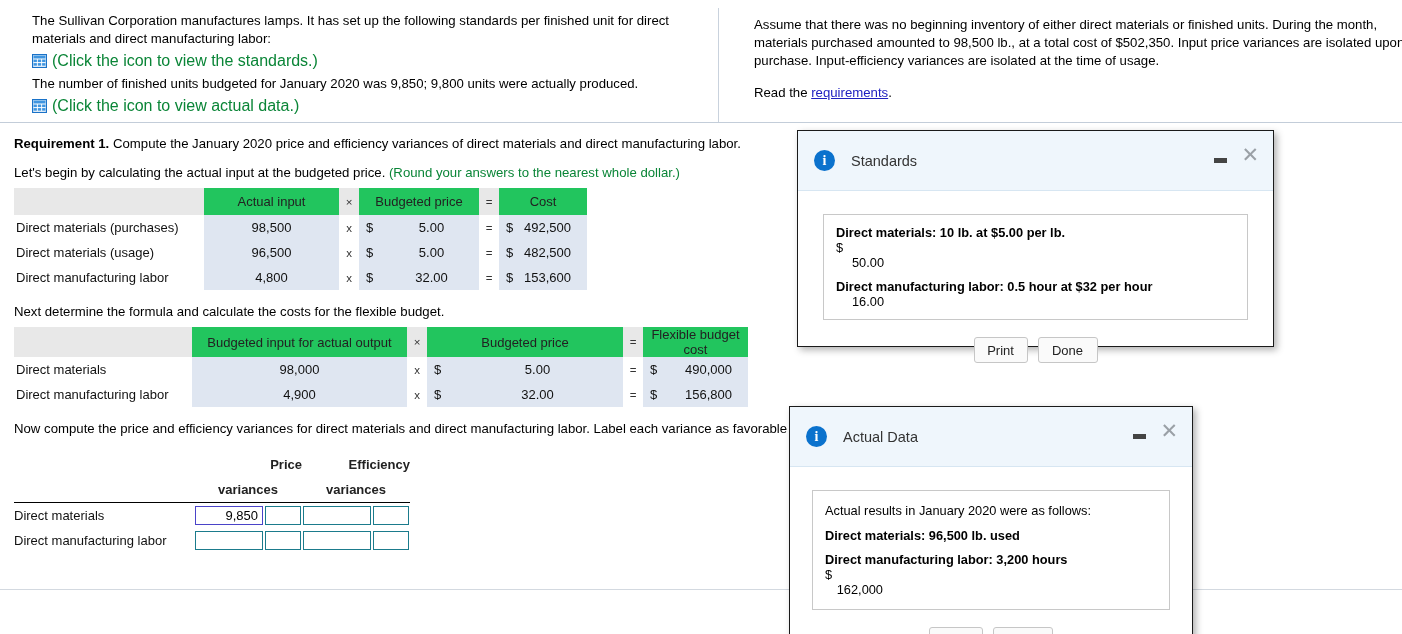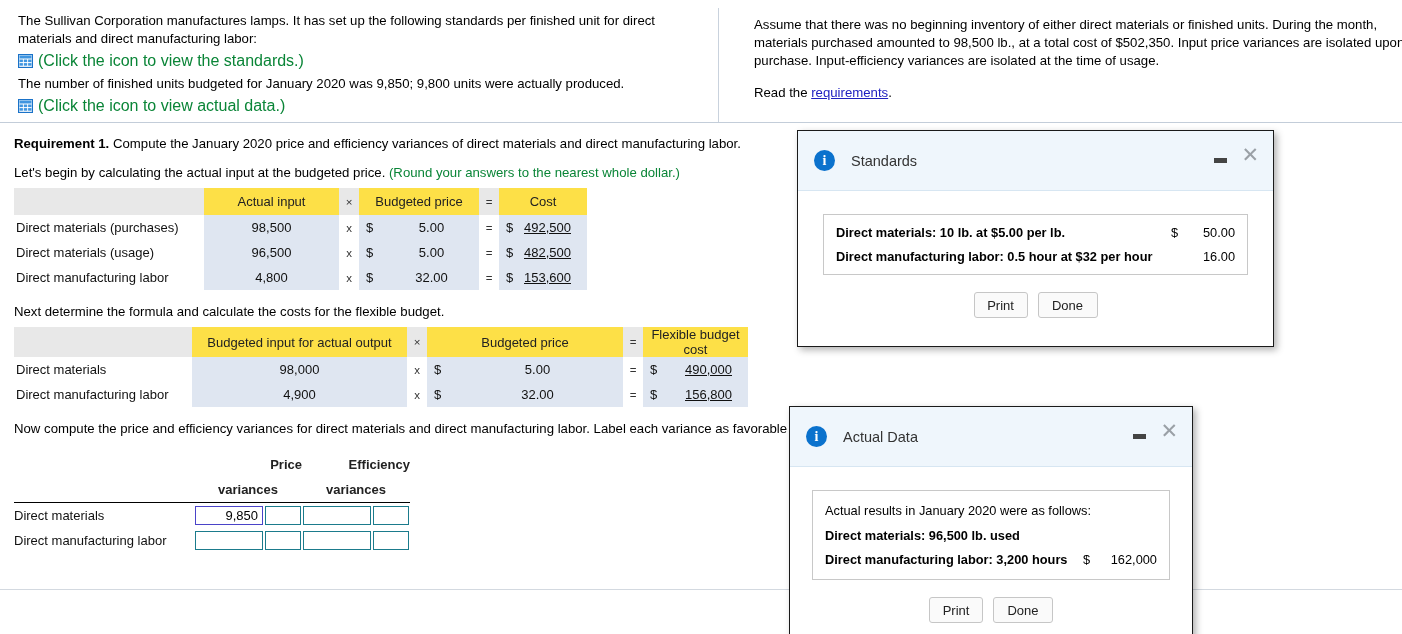--- a/index.html
+++ b/index.html
@@ -8,21 +8,21 @@
     background: #ffffff;
     font-family: "Liberation Sans", sans-serif;
     font-size: 13px;
     color: #000000;
     overflow: hidden;
   }
   #root { position: relative; width: 1402px; height: 634px; }
 
   
   .top-panes { position: absolute; left: 0; top: 0; width: 1402px; height: 122px; }
-  .pane-left { position: absolute; left: 4px; top: 0; width: 718px; height: 122px; box-sizing: border-box; padding: 12px 14px 0 14px; }
+  .pane-left { position: absolute; left: 18px; top: 0; width: 718px; height: 122px; box-sizing: border-box; padding: 12px 14px 0 14px; }
   .pane-right { position: absolute; left: 746px; top: 0; width: 683px; height: 122px; box-sizing: border-box; padding: 16px 10px 0 8px; }
   .pane-divider { position: absolute; left: 718px; top: 8px; width: 1px; height: 114px; background: #c9d2dd; }
   .hrule { position: absolute; left: 0; top: 122px; width: 1402px; height: 1px; background: #c3cdd9; }
 
   .ptext { font-size: 13.2px; line-height: 18px; color: #000; margin: 0 0 4px 0; }
   .icon-line { display: flex; align-items: center; gap: 5px; margin: 3px 0 5px 0; }
   .sheet-icon { width: 15px; height: 14px; display: inline-block; flex: 0 0 auto; }
   .green-link { color: #0a8537; font-size: 16px; }
   .blue-link { color: #2020c0; text-decoration: underline; }
 
@@ -30,27 +30,27 @@
   .body-area { position: absolute; left: 0; top: 123px; width: 1402px; height: 428px; overflow: hidden; }
   .req-line { margin: 13px 0 0 14px; font-size: 13.2px; }
   .req-line b { font-weight: bold; }
   .lead-line { margin: 14px 0 0 14px; font-size: 13.2px; }
   .green-note { color: #0a8537; }
   .step-line { margin: 14px 0 0 14px; font-size: 13.2px; }
 
   
   table.acct { border-collapse: collapse; margin-left: 14px; margin-top: 8px; font-size: 13px; }
   table.acct td, table.acct th { padding: 0; font-weight: normal; }
-  .hdr-cell { background: #fde047; height: 27px; text-align: center; color: #222; font-size: 13px; }
+  .hdr-cell { background: #22c55e; height: 27px; text-align: center; color: #222; font-size: 13px; }
   .hdr-blank { background: #e8e8e8; }
   .lbl-cell { background: #ffffff; height: 25px; text-align: left; padding-left: 2px !important; padding-right: 18px !important; white-space: nowrap; color: #111; }
   .op-cell { background: #ffffff; height: 25px; width: 20px; text-align: center; color: #333; font-size: 11.5px; }
   .op-hdr { background: #e8e8e8; width: 20px; text-align: center; font-size: 11.5px; color: #333; }
   .cur-cell { background: #dfe6f1; height: 25px; width: 18px; text-align: left; padding-left: 7px !important; color: #111; }
-  .num-right { background: #dfe6f1; height: 25px; text-align: right; padding-right: 16px !important; color: #111; text-decoration: underline; }
+  .num-right { background: #dfe6f1; height: 25px; text-align: right; padding-right: 16px !important; color: #111; }
   .num-center { background: #dfe6f1; height: 25px; text-align: center; color: #111; }
 
   
   .t1-lbl { width: 190px; }
   .t1-input { width: 135px; }
   .t1-price { width: 120px; }
   .t1-cost { width: 83px; }
   
   .t2-lbl { width: 178px; }
   .t2-input { width: 215px; }
@@ -79,21 +79,21 @@
   
   .dialog { position: absolute; background: #ffffff; border: 1.5px solid #1a1a1a; box-shadow: 3px 3px 7px rgba(0,0,0,0.30); }
   .dlg-title { background: #eff6fc; height: 100%; box-sizing: border-box; display: flex; align-items: center; padding: 0 10px 0 16px;
                border-bottom: 1px solid #d7e6f2; position: relative; }
   .info-icon { width: 21px; height: 21px; border-radius: 50%; background: #0b72cd; color: #fff; font-weight: bold;
                font-size: 14px; display: flex; align-items: center; justify-content: center; font-family: "Liberation Serif", serif; flex: 0 0 auto; }
   .dlg-name { margin-left: 16px; font-size: 14.5px; color: #333; }
   .dlg-min { position: absolute; width: 13px; height: 5px; background: #444; }
   .dlg-x { position: absolute; font-size: 21px; color: #9aa0a6; line-height: 18px; font-weight: 300; }
   .dlg-inner-box { border: 1px solid #c8c8c8; box-sizing: border-box; }
-  .d-row { display: flex; align-items: flex-start; }
+  .d-row { display: flex; align-items: flex-start; flex-direction: column; }
   .d-bold { font-weight: bold; font-size: 12.8px; color: #000; }
   .d-norm { font-size: 12.8px; color: #000; }
   .d-cur { font-size: 12.8px; color: #000; }
   .d-amt { font-size: 12.8px; color: #000; text-align: right; }
   .dlg-btn { height: 26px; border: 1px solid #c6c6c6; border-radius: 3px; background: #fafafa;
              font-size: 13px; color: #222; font-family: "Liberation Sans", sans-serif; cursor: pointer; }
 </style>
 </head>
 <body>
 

